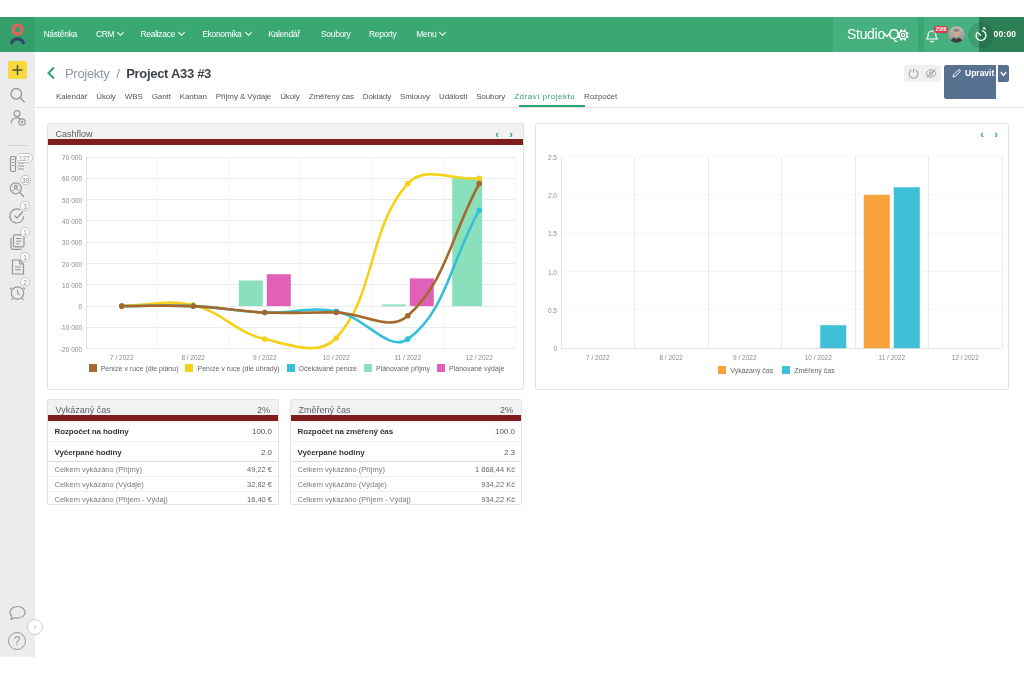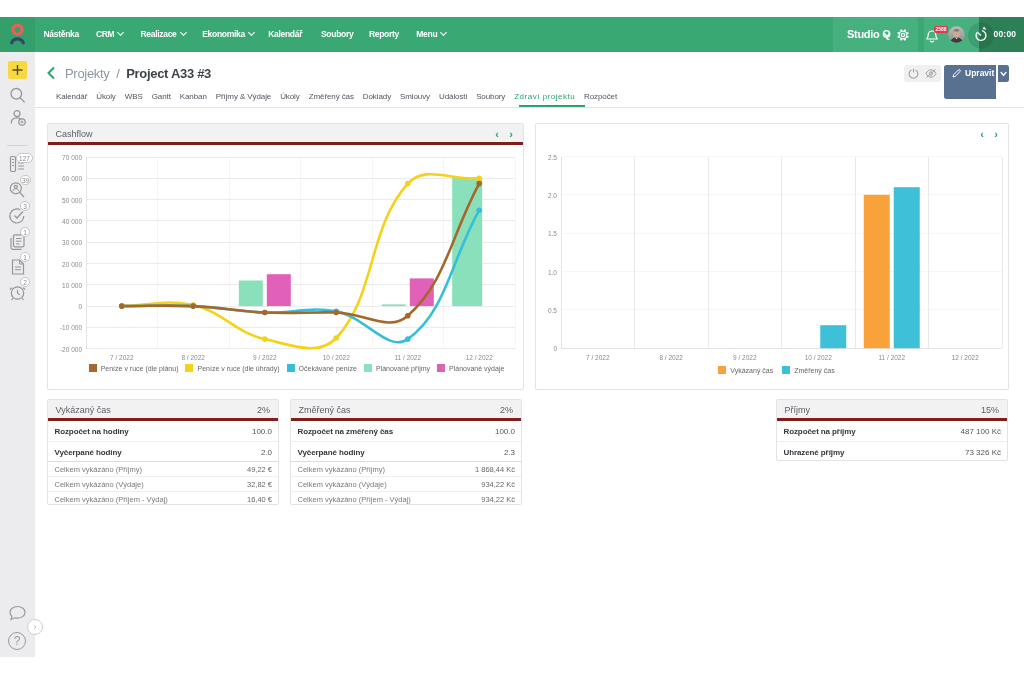--- a/index.html
+++ b/index.html
@@ -2,21 +2,21 @@
 <html><head>
 <meta charset="utf-8">
 <style>
 * { margin:0; padding:0; box-sizing:border-box; }
 html,body { -webkit-font-smoothing:antialiased; width:1024px; height:683px; background:#fff; font-family:"Liberation Sans",sans-serif; overflow:hidden; }
 .abs { position:absolute; }
 #stage { position:relative; width:1024px; height:683px; }
 
 #navbar { left:0; top:17px; width:1024px; height:35px; background:#3aa873; }
 #logo { left:0; top:17px; width:35px; height:35px; background:#359f6c; }
-.navitem { top:17px; height:35px; line-height:35px; color:#fff; font-size:8.5px; font-weight:700; letter-spacing:-0.3px; white-space:nowrap; }
+.navitem { top:17px; height:35px; line-height:35px; color:#fff; font-size:8.5px; font-weight:400; letter-spacing:-0.3px; white-space:nowrap; }
 .navchev { display:inline-block; width:6px; height:6px; margin-left:4px; position:relative; top:-1px; }
 .navchev:before { content:""; position:absolute; left:0; top:0; width:4px; height:4px; border-right:1.4px solid #fff; border-bottom:1.4px solid #fff; transform:rotate(45deg); }
 #panel1 { left:833px; top:17px; width:85px; height:35px; background:#46b07e; }
 #panel2 { left:924px; top:17px; width:55px; height:35px; background:#46b07e; }
 #paneldark { left:979px; top:17px; width:45px; height:35px; background:#2d7f55; }
 
 #sidebar { left:0; top:52px; width:35px; height:605px; background:#ececee; }
 #plusbtn { left:8px; top:61px; width:19px; height:18px; background:#f7d83f; border-radius:2px; }
 .badge { position:absolute; background:#fff; border:1px solid #c4c4c4; border-radius:7px; color:#8a8a8a; font-size:6.5px; text-align:center; }
 .ttl-gray { color:#8f98a3; font-size:13px; letter-spacing:-0.3px; }
@@ -26,21 +26,21 @@
 #tabs span { line-height:14px; }
 #tabs .active { color:#2aa36c; letter-spacing:0.5px; }
 #tabline { left:35px; top:107px; width:989px; height:1px; background:#e2e2e2; }
 #tabunderline { left:519px; top:104.5px; width:66px; height:2.5px; background:#2aa36c; }
 
 #icongroup { left:904px; top:65px; width:37px; height:17px; background:#f0f0f1; border-radius:3px; }
 #btn-upravit { left:944px; top:65px; width:52px; height:34px; background:#587191; border-radius:2.5px 0 0 2.5px; color:#fff; font-size:8.5px; font-weight:700; line-height:17px; }
 #btn-drop { left:997.5px; top:65px; width:11.5px; height:17px; background:#587191; border-radius:0 2.5px 2.5px 0; }
 
 .card { position:absolute; background:#fff; border:1px solid #e3e3e3; border-radius:2px; }
-.cardhead { position:absolute; left:0; top:0; right:0; height:21px; background:#f2f2f3; border-bottom:3px solid #7f1d1d; }
+.cardhead { position:absolute; left:0; top:0; right:0; height:21px; background:#f2f2f3; border-bottom:6px solid #7f1d1d; }
 .cardhead .hlabel { position:absolute; left:7.5px; top:0; line-height:21px; font-size:9px; color:#5c5f66; }
 .cardhead .hval { position:absolute; right:8px; top:0; line-height:21px; font-size:9px; color:#5c5f66; }
 .chev { position:absolute; top:0; line-height:20px; color:#2aa36c; font-size:11px; font-weight:700; }
 .row { position:absolute; left:0; right:0; }
 .row .lbl { position:absolute; left:6.5px; top:50%; transform:translateY(-50%); }
 .row .val { position:absolute; right:6px; top:50%; transform:translateY(-50%); }
 .browb { font-size:8px; font-weight:700; color:#33363b; letter-spacing:-0.1px; }
 .browv { font-size:8px; color:#555; }
 .srowl { font-size:7.5px; color:#7a7a7a; }
 .srowv { font-size:7.5px; color:#686868; }
@@ -60,21 +60,21 @@
   <div class="abs navitem" style="left:95.9px">CRM<span class="navchev"></span></div>
   <div class="abs navitem" style="left:140.5px">Realizace<span class="navchev"></span></div>
   <div class="abs navitem" style="left:202.2px">Ekonomika<span class="navchev"></span></div>
   <div class="abs navitem" style="left:268.2px">Kalendář</div>
   <div class="abs navitem" style="left:321px">Soubory</div>
   <div class="abs navitem" style="left:368.9px">Reporty</div>
   <div class="abs navitem" style="left:416.3px">Menu<span class="navchev"></span></div>
   <div class="abs" id="panel1"></div>
   <div class="abs" id="panel2"></div>
   <div class="abs" id="paneldark"></div>
-  <div class="abs navitem" style="left:847px;font-size:11px">Studio Q</div>
+  <div class="abs navitem" style="left:847px;font-size:14px">Studio Q</div>
   <svg class="abs" style="left:883px;top:32px" width="8" height="6" viewBox="0 0 8 6">
       <path d="M1.2 1.2 L4 4.4 L6.8 1.2" fill="none" stroke="#fff" stroke-width="1.4"></path>
     </svg>
 
   <svg class="abs" style="left:896px;top:28.2px" width="14" height="14" viewBox="0 0 14 14">
     <g fill="none" stroke="#fff" stroke-width="1.25">
       <circle cx="7" cy="7" r="3.9"></circle>
       <circle cx="7" cy="7" r="1.7"></circle>
     </g>
     <g fill="none" stroke="#fff" stroke-width="1.7">
@@ -426,33 +426,19 @@
       </div>
     <div class="row" style="top:76px;height:15px;border-top:1px solid #efefef">
         <span class="lbl srowl">Celkem vykázáno (Výdaje)</span>
         <span class="val srowv">934,22 Kč</span>
       </div>
     <div class="row" style="top:91px;height:15px;border-top:1px solid #efefef">
         <span class="lbl srowl">Celkem vykázáno (Příjem - Výdaj)</span>
         <span class="val srowv">934,22 Kč</span>
       </div>
   </div>
-  <div class="card" style="left:776px;top:399px;width:232px;height:62px">
-    <div class="cardhead">
-        <span class="hlabel">Příjmy</span>
-        <span class="hval">15%</span>
-      </div>
-    <div class="row" style="top:21px;height:20px">
-        <span class="lbl browb">Rozpočet na příjmy</span>
-        <span class="val browv">487 100 Kč</span>
-      </div>
-    <div class="row" style="top:41px;height:20px;border-top:1px solid #efefef">
-        <span class="lbl browb">Uhrazené příjmy</span>
-        <span class="val browv">73 326 Kč</span>
-      </div>
-  </div>
 
   <svg class="abs" style="left:8px;top:605px" width="19" height="17" viewBox="0 0 19 17">
       <path d="M9.5 1.5 c4.4 0 7.5 2.6 7.5 5.8 c0 3.2 -3.1 5.8 -7.5 5.8 c-0.9 0 -1.8 -0.1 -2.6 -0.3 L3 14.5 l0.9 -3.2 C2.4 10.2 2 8.9 2 7.3 C2 4.1 5.1 1.5 9.5 1.5 z" fill="none" stroke="#9a9a9a" stroke-width="1.2"></path>
     </svg>
   <div class="abs" style="left:27px;top:619px;width:16px;height:16px;background:#fff;border:1px solid #d0d0d0;border-radius:50%;color:#b0b0b0;font-size:9px;text-align:center;line-height:15px">›</div>
   <div class="abs" style="left:8px;top:632px;width:18px;height:18px;border:1.2px solid #9a9a9a;border-radius:50%;color:#9a9a9a;font-size:12px;text-align:center;line-height:16px">?</div>
 </div>
 
 </body></html>

